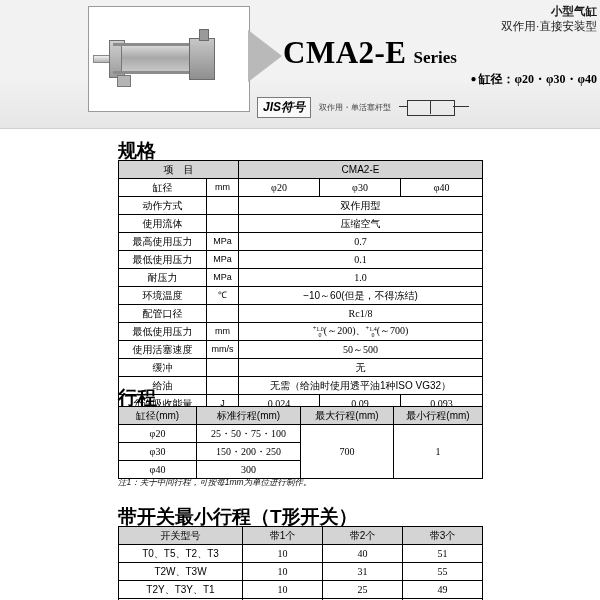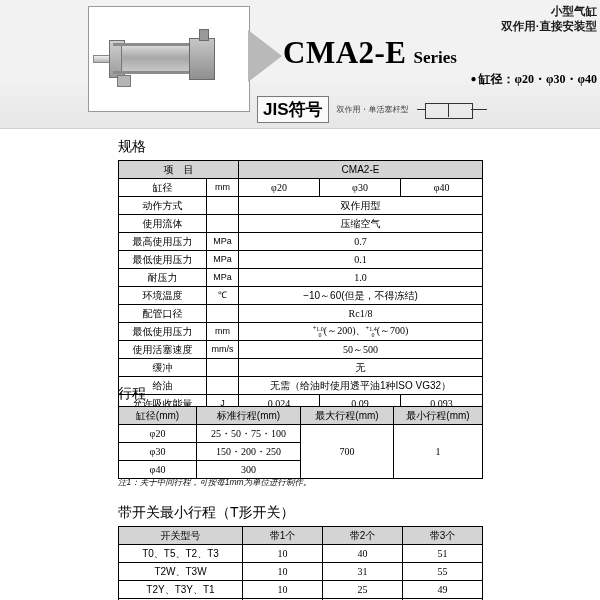--- a/index.html
+++ b/index.html
@@ -126,21 +126,21 @@
     text-align: right;
   }
   .sub-line1 {
     font-size: 11.5px;
     font-weight: bold;
     line-height: 15px;
     color: #1a1a1a;
   }
   .sub-line2 {
     font-size: 11.5px;
-    font-weight: bold;
+    font-weight: normal;
     line-height: 15px;
     color: #1a1a1a;
     margin-bottom: 0;
   }
   .model-line {
     display: flex;
     align-items: baseline;
     margin-top: 1px;
   }
   .model-name {
@@ -169,25 +169,26 @@
   }
   .jis-row {
     position: absolute;
     left: 257px;
     top: 96px;
     width: 340px;
     display: flex;
     align-items: center;
   }
   .jis-label {
-    font-size: 17px;
+    font-size: 12px;
     font-weight: bold;
     border: 1px solid #7a7a7a;
     padding: 1px 5px;
     background: #fafafa;
+    font-style: italic;
   }
   .jis-note {
     font-size: 8px;
     color: #444;
     margin-left: 8px;
     white-space: nowrap;
   }
   .jis-sym {
     position: relative;
     margin-left: 8px;
@@ -222,22 +223,22 @@
     position: absolute;
     left: 0px;
     top: 10px;
     width: 8px;
     height: 1px;
     background: #333;
   }
 
   
   .section-title {
-    font-size: 14px;
-    font-weight: normal;
+    font-size: 19px;
+    font-weight: bold;
     margin: 0;
     padding: 0;
   }
   .pos { position: absolute; }
 
   table.spec {
     border-collapse: collapse;
     font-size: 10px;
     table-layout: fixed;
   }

